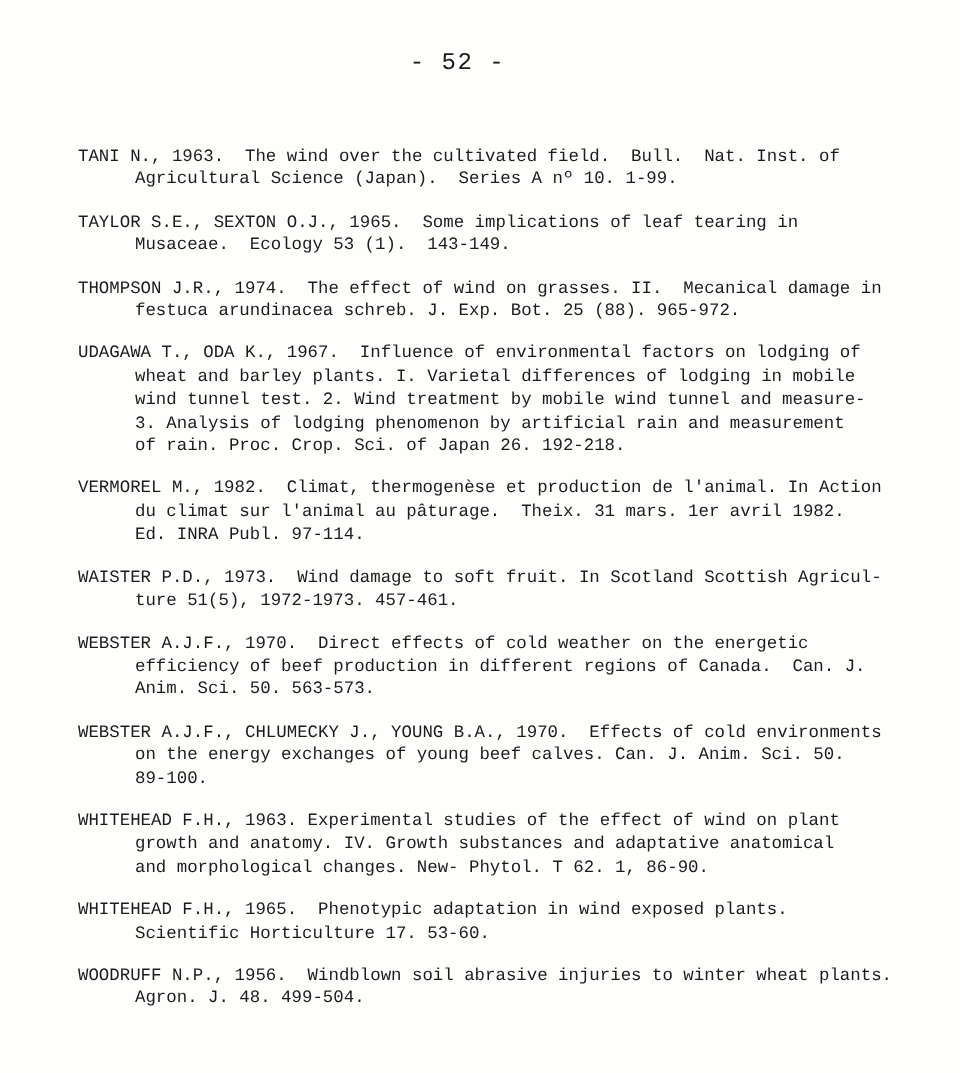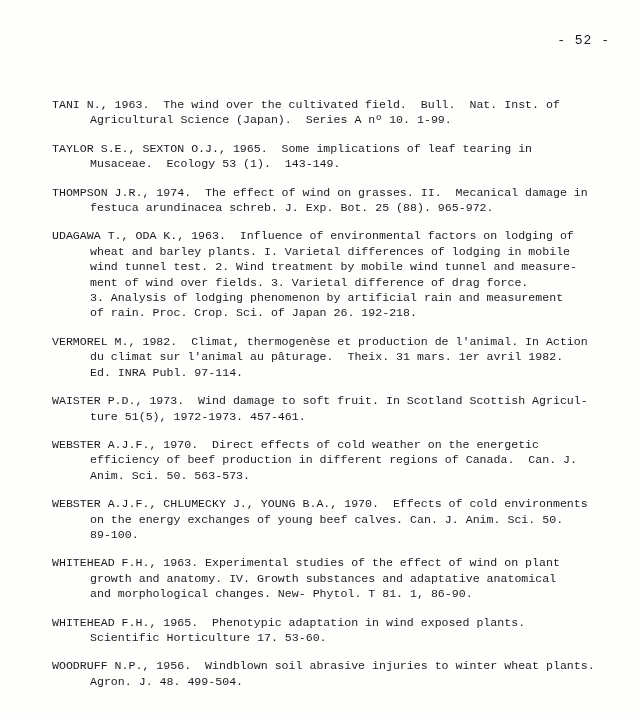--- a/index.html
+++ b/index.html
@@ -16,24 +16,24 @@
     color: #1b1b1b;
     font-family: "Liberation Mono", "DejaVu Sans Mono", monospace;
     font-size: 11.6px;
     -webkit-font-smoothing: antialiased;
   }
   .page-number {
     position: absolute;
     top: 33px;
     left: 0;
     width: 610px;
-    text-align: right;
+    text-align: center;
     white-space: pre;
     letter-spacing: 1px;
-    font-size: 13px;
+    font-size: 16px;
   }
   .refs {
     position: absolute;
     top: 97px;
     left: 52px;
     width: 572px;
   }
   .entry {
     margin: 0 0 13px 0;
   }
@@ -61,24 +61,23 @@
       </div>
       <div class="entry">
         <span class="line">TAYLOR S.E., SEXTON O.J., 1965.  Some implications of leaf tearing in</span>
         <span class="line cont">Musaceae.  Ecology 53 (1).  143-149.</span>
       </div>
       <div class="entry">
         <span class="line">THOMPSON J.R., 1974.  The effect of wind on grasses. II.  Mecanical damage in</span>
         <span class="line cont">festuca arundinacea schreb. J. Exp. Bot. 25 (88). 965-972.</span>
       </div>
       <div class="entry">
-        <span class="line">UDAGAWA T., ODA K., 1963.  Influence of environmental factors on lodging of</span>
+        <span class="line">UDAGAWA T., ODA K., 1967.  Influence of environmental factors on lodging of</span>
         <span class="line cont">wheat and barley plants. I. Varietal differences of lodging in mobile</span>
         <span class="line cont">wind tunnel test. 2. Wind treatment by mobile wind tunnel and measure-</span>
-        <span class="line cont">ment of wind over fields. 3. Varietal difference of drag force.</span>
         <span class="line cont">3. Analysis of lodging phenomenon by artificial rain and measurement</span>
         <span class="line cont">of rain. Proc. Crop. Sci. of Japan 26. 192-218.</span>
       </div>
       <div class="entry">
         <span class="line">VERMOREL M., 1982.  Climat, thermogenèse et production de l'animal. In Action</span>
         <span class="line cont">du climat sur l'animal au pâturage.  Theix. 31 mars. 1er avril 1982.</span>
         <span class="line cont">Ed. INRA Publ. 97-114.</span>
       </div>
       <div class="entry">
         <span class="line">WAISTER P.D., 1973.  Wind damage to soft fruit. In Scotland Scottish Agricul-</span>
@@ -90,21 +89,21 @@
         <span class="line cont">Anim. Sci. 50. 563-573.</span>
       </div>
       <div class="entry">
         <span class="line">WEBSTER A.J.F., CHLUMECKY J., YOUNG B.A., 1970.  Effects of cold environments</span>
         <span class="line cont">on the energy exchanges of young beef calves. Can. J. Anim. Sci. 50.</span>
         <span class="line cont">89-100.</span>
       </div>
       <div class="entry">
         <span class="line">WHITEHEAD F.H., 1963. Experimental studies of the effect of wind on plant</span>
         <span class="line cont">growth and anatomy. IV. Growth substances and adaptative anatomical</span>
-        <span class="line cont">and morphological changes. New- Phytol. T 81. 1, 86-90.</span>
+        <span class="line cont">and morphological changes. New- Phytol. T 62. 1, 86-90.</span>
       </div>
       <div class="entry">
         <span class="line">WHITEHEAD F.H., 1965.  Phenotypic adaptation in wind exposed plants.</span>
         <span class="line cont">Scientific Horticulture 17. 53-60.</span>
       </div>
       <div class="entry">
         <span class="line">WOODRUFF N.P., 1956.  Windblown soil abrasive injuries to winter wheat plants.</span>
         <span class="line cont">Agron. J. 48. 499-504.</span>
       </div>
     </div>

